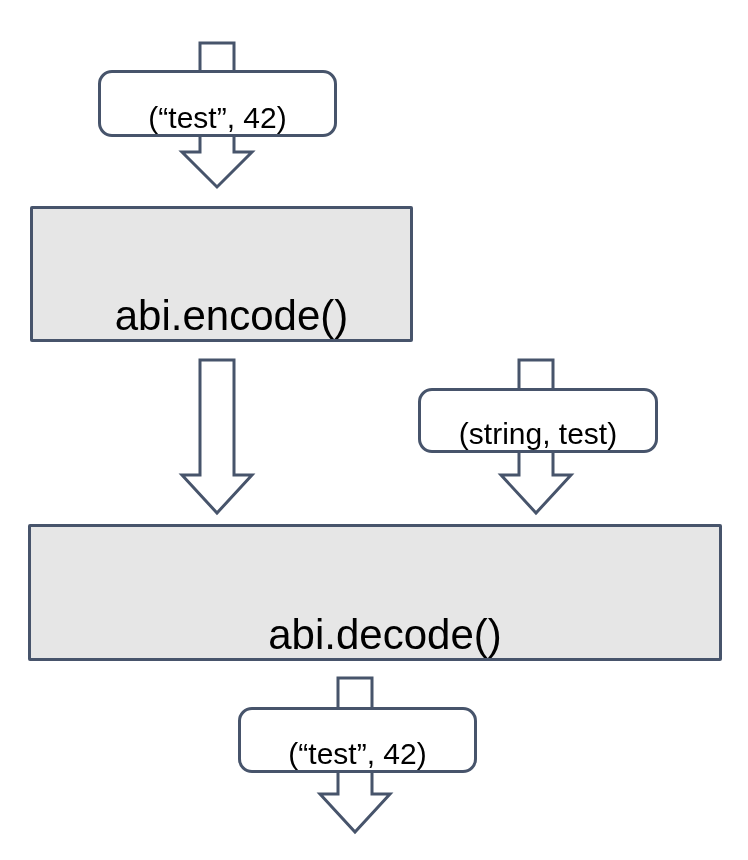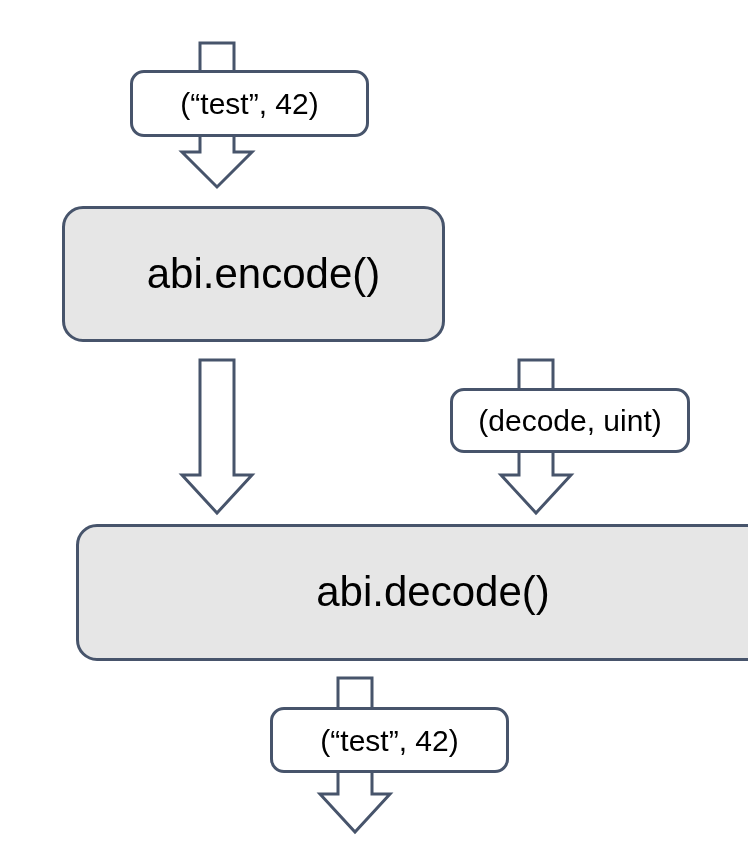--- a/index.html
+++ b/index.html
@@ -30,35 +30,34 @@
     stroke: var(--stroke, #47546b);
     stroke-width: 3;
     stroke-linejoin: miter;
   }
   .node {
     position: absolute;
     z-index: 2;
     box-sizing: border-box;
     border: 3px solid var(--stroke, #47546b);
     display: flex;
-    align-items: center;
+    align-items: flex-end;
     justify-content: center;
     color: var(--text-color, #000000);
     text-align: center;
     line-height: 1.1;
-    margin-left: 32px;
   }
   .node.label-pill {
     background: var(--label-fill, #ffffff);
     border-radius: 14px;
     font-size: 30px;
   }
   .node.process {
     background: var(--process-fill, #e6e6e6);
-    border-radius: 21px;
+    border-radius: 2px;
     font-size: 42px;
     padding-left: 20px;
   }
 </style>
 </head>
 <body>
 
 <div class="canvas">
 
   <svg class="arrows" width="748" height="860" viewBox="0 0 748 860" aria-hidden="true">
@@ -71,24 +70,24 @@
   <div class="node label-pill" style="left:98px; top:70px; width:239px; height:67px;">
     <span>(“test”, 42)</span>
   </div>
 
   <div class="node process" style="left:30px; top:206px; width:383px; height:136px;">
     <span>abi.encode()</span>
   </div>
 
 
   <div class="node label-pill" style="left:418px; top:388px; width:240px; height:65px;">
-    <span>(decode, uint)</span>
+    <span>(string, test)</span>
   </div>
 
-  <div class="node process" style="left:44px; top:524px; width:694px; height:137px;">
+  <div class="node process" style="left:28px; top:524px; width:694px; height:137px;">
     <span>abi.decode()</span>
   </div>
 
   <div class="node label-pill" style="left:238px; top:707px; width:239px; height:66px;">
     <span>(“test”, 42)</span>
   </div>
 
 </div>
 
 </body></html>

